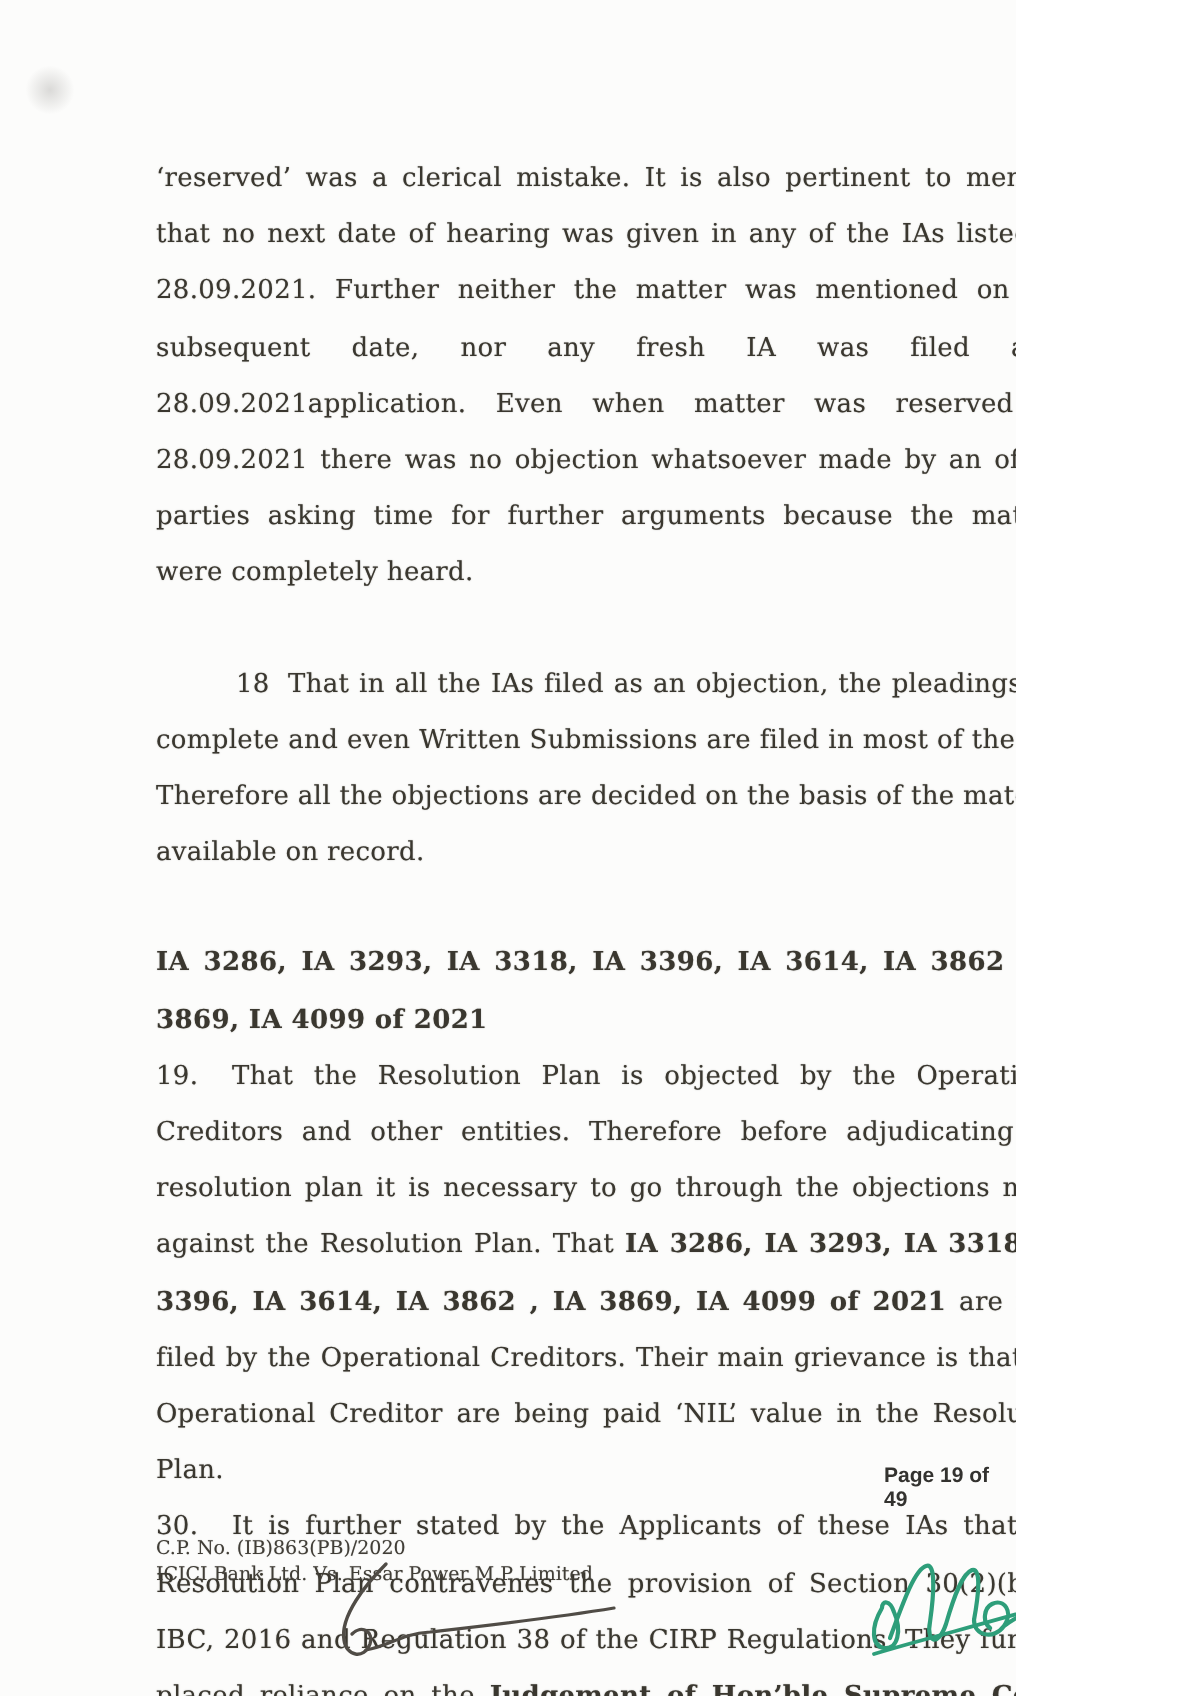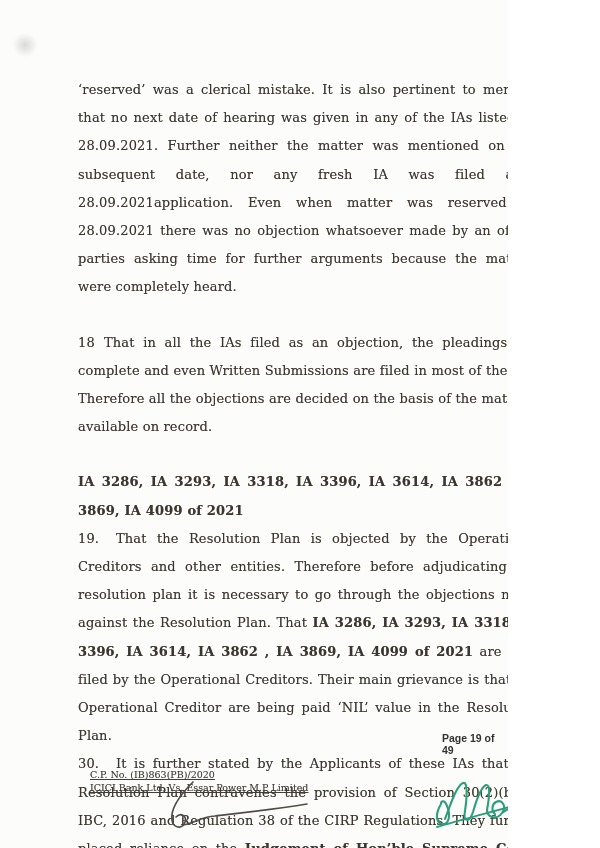--- a/index.html
+++ b/index.html
@@ -25,43 +25,42 @@
   .content {
     position: absolute; left: 78px; top: 76px; width: 460px;
     color: #3a372f;
     font-size: 13px; line-height: 28.2px;
     letter-spacing: 0.15px;
     text-shadow: 0 0 0.6px rgba(58,55,47,0.5);
   }
   p.para { margin: 0; text-align: justify; }
   p.gap-above { margin-top: 27px; }
   .pnum { display: inline-block; }
-  .pnum.w26 { width: 26px; }
+  .pnum.w26 { width: 26px; margin-left: 40px; }
   .pnum.w38 { width: 38px; }
   .b { font-weight: bold; }
   h2.ia-heading {
     margin: 27px 0 0 0;
     font-size: 13px; font-weight: bold;
     line-height: 28.2px; text-align: justify;
     letter-spacing: 0.2px;
   }
   p.justify-last { text-align-last: justify; }
   .page-num {
     position: absolute; left: 428px; top: 732px;
     font-family: "Liberation Sans", sans-serif;
     font-size: 10.5px; font-weight: bold;
     color: #33322f;
     margin-left: 14px;
   }
   .footer {
-    position: absolute; left: 90px; top: 769px;
+    position: absolute; left: 78px; top: 769px;
     font-size: 9.5px; line-height: 12.8px;
     color: #413e37;
     text-shadow: 0 0 0.5px rgba(58,55,47,0.4);
-    text-decoration: underline;
   }
   .sig-left  { position: absolute; left: 155px; top: 778px; }
   .sig-right { position: absolute; left: 428px; top: 768px; }
   svg path { fill: none; stroke-linecap: round; stroke-linejoin: round; }
 </style>
 </head>
 <body>
 
 <div class="page">
 

